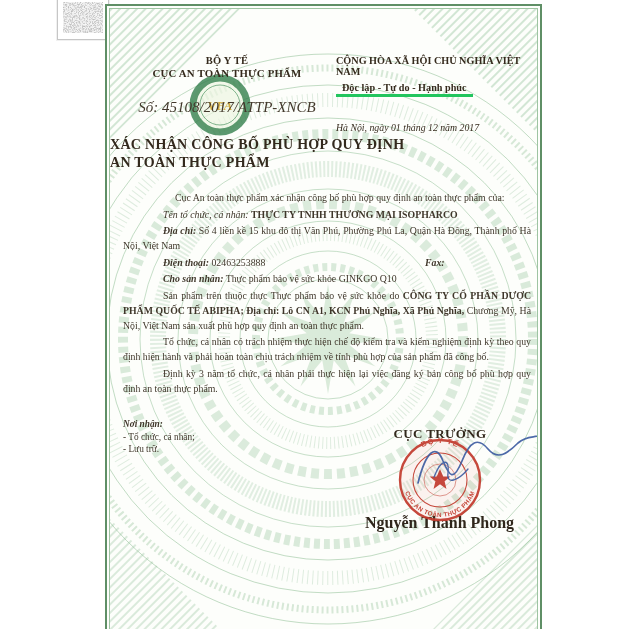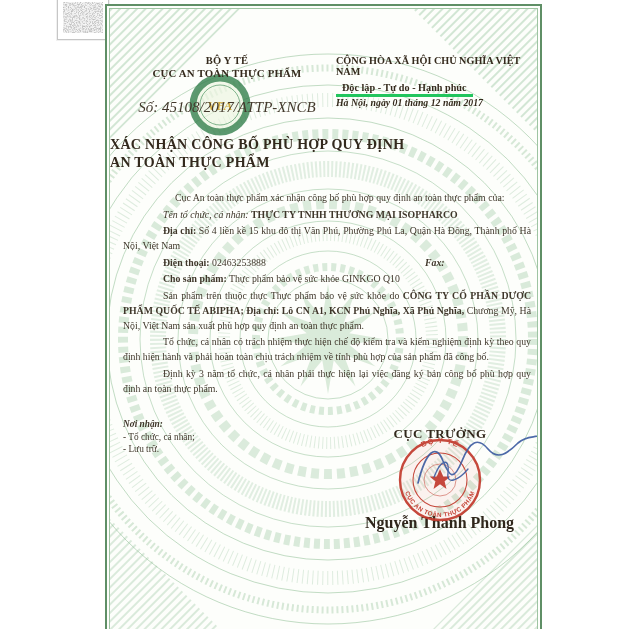--- a/index.html
+++ b/index.html
@@ -21,35 +21,35 @@
 
   
   .hdr-left{position:absolute;left:6px;top:46px;width:222px;text-align:center;color:#352a1d;}
   .hdr-left .l1{font-weight:bold;font-size:10.5px;letter-spacing:.2px;}
   .hdr-left .l2{font-weight:bold;font-size:10.8px;letter-spacing:.2px;margin-top:1px;}
   .hdr-num{margin-top:20px;font-style:italic;font-size:15px;color:#42382b;}
   .hdr-right{position:absolute;left:226px;top:46px;width:202px;color:#352a1d;}
   .hdr-right .l1{font-weight:bold;font-size:10.2px;}
   .hdr-right .l2{display:inline-block;font-weight:bold;font-size:10.2px;margin-top:2px;
                  border-bottom:3px solid #22c55e;padding:0 6px 1px 6px;}
-  .hdr-right .date{margin-top:0;font-style:italic;font-size:9.8px;font-weight:bold;}
+  .hdr-right .date{margin-top:25px;font-style:italic;font-size:9.8px;}
 
   .vfa-logo{position:absolute;left:78px;top:64px;z-index:1;opacity:.9;}
 
   
   .title{position:absolute;left:0;top:127px;width:100%;font-weight:bold;
          font-size:14px;line-height:1.32;color:#33291d;letter-spacing:.3px;}
 
   
   .body{position:absolute;left:13px;top:181px;width:408px;font-size:9.8px;line-height:15px;
         text-align:justify;color:#3f362a;}
   .body p{margin:0 0 1.5px 0;text-indent:40px;}
   .body p.intro{text-indent:52px;}
   .lab{font-style:italic;}
-  .lab-b{font-weight:bold;}
+  .lab-b{font-style:italic;font-weight:bold;}
   .val-b{font-weight:bold;}
   .phone-row{position:relative;}
   .fax{position:absolute;left:262px;top:0;font-style:italic;font-weight:bold;}
 
   
   .recips{position:absolute;left:13px;top:409px;font-size:9.3px;line-height:12.5px;color:#3f362a;}
   .recips .rl{font-weight:bold;font-style:italic;}
   .signer-title{position:absolute;left:250px;top:417px;width:160px;text-align:center;
                 font-weight:bold;font-size:13px;color:#33291d;letter-spacing:.4px;}
   .seal{position:absolute;left:288px;top:429px;z-index:3;opacity:.93;}
@@ -146,21 +146,21 @@
           <p>
             <span class="lab-b">Địa chỉ:</span>
             <span>Số 4 liền kề 15 khu đô thị Văn Phú, Phường Phú La, Quận Hà Đông, Thành phố Hà Nội, Việt Nam</span>
           </p>
           <p class="phone-row">
             <span class="lab-b">Điện thoại:</span>
             <span>02463253888</span>
             <span class="fax">Fax:</span>
           </p>
           <p>
-            <span class="lab-b">Cho sản phẩm:</span>
+            <span class="lab-b">Cho sản nhân:</span>
             <span>Thực phẩm bảo vệ sức khỏe GINKGO Q10</span>
           </p>
           <p>
             <span>Sản phẩm trên thuộc thực Thực phẩm bảo vệ sức khỏe do </span><span class="val-b">CÔNG TY CỔ PHẦN DƯỢC PHẨM QUỐC TẾ ABIPHA; Địa chỉ: Lô CN A1, KCN Phú Nghĩa, Xã Phú Nghĩa,</span><span> Chương Mỹ, Hà Nội, Việt Nam sản xuất phù hợp quy định an toàn thực phẩm.</span>
           </p>
           <p>Tổ chức, cá nhân có trách nhiệm thực hiện chế độ kiểm tra và kiểm nghiệm định kỳ theo quy định hiện hành và phải hoàn toàn chịu trách nhiệm về tính phù hợp của sản phẩm đã công bố.</p>
           <p>Định kỳ 3 năm tổ chức, cá nhân phải thực hiện lại việc đăng ký bản công bố phù hợp quy định an toàn thực phẩm.</p>
         </div>
 
         <div class="recips">

